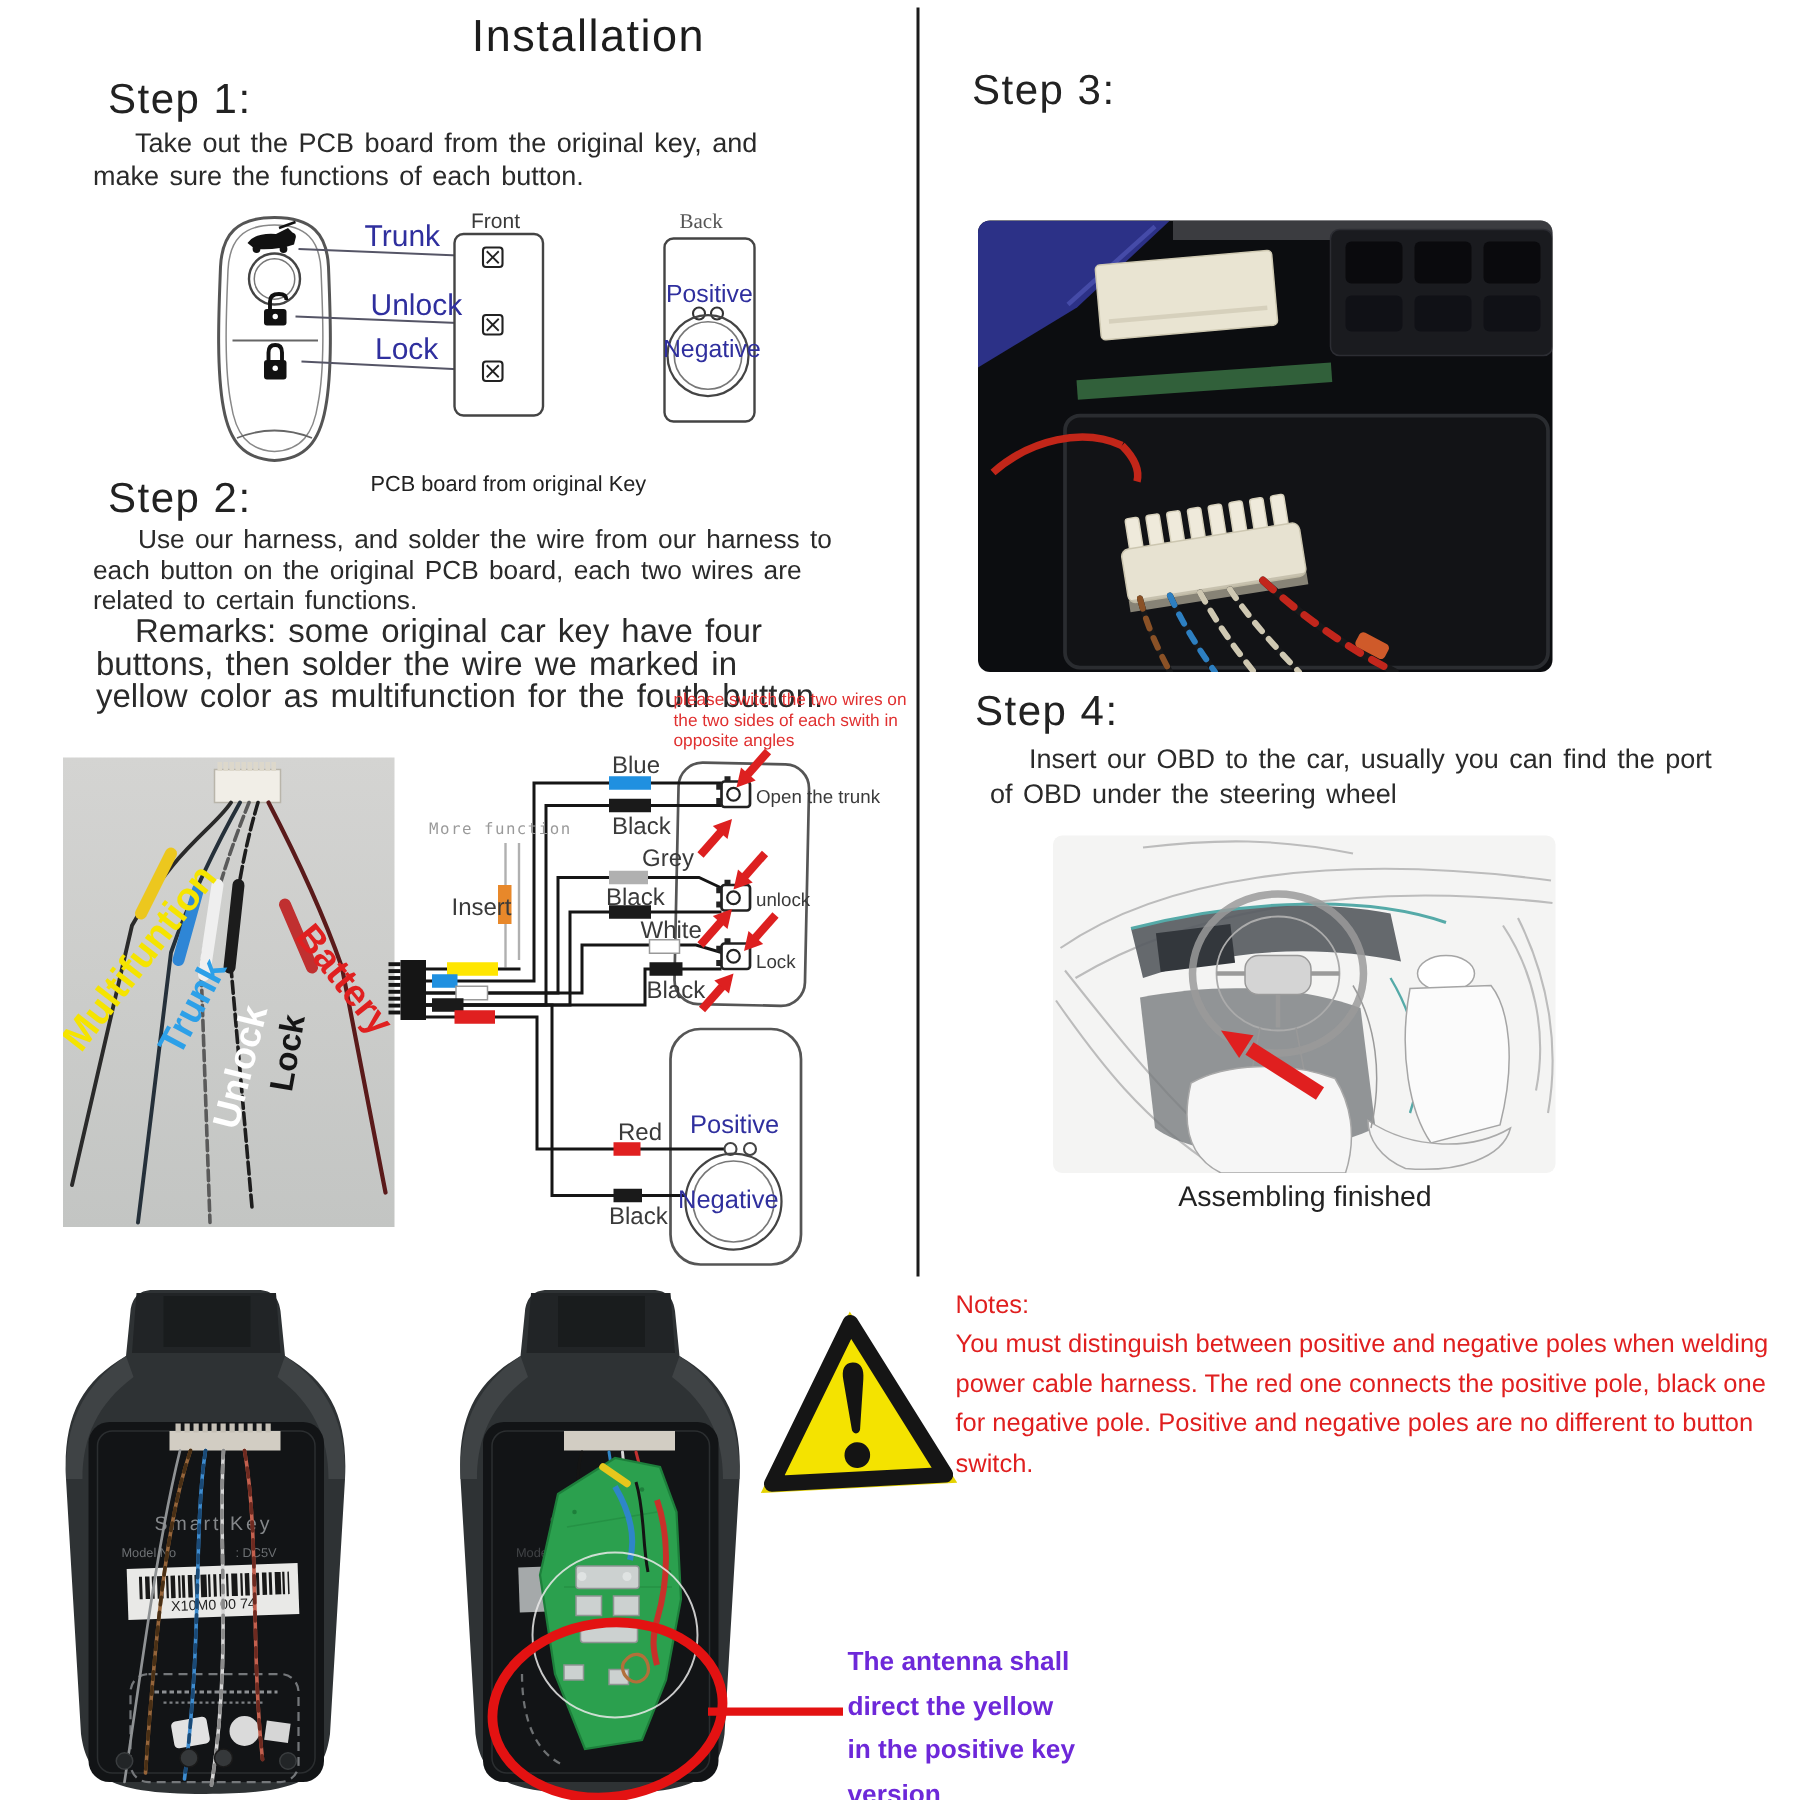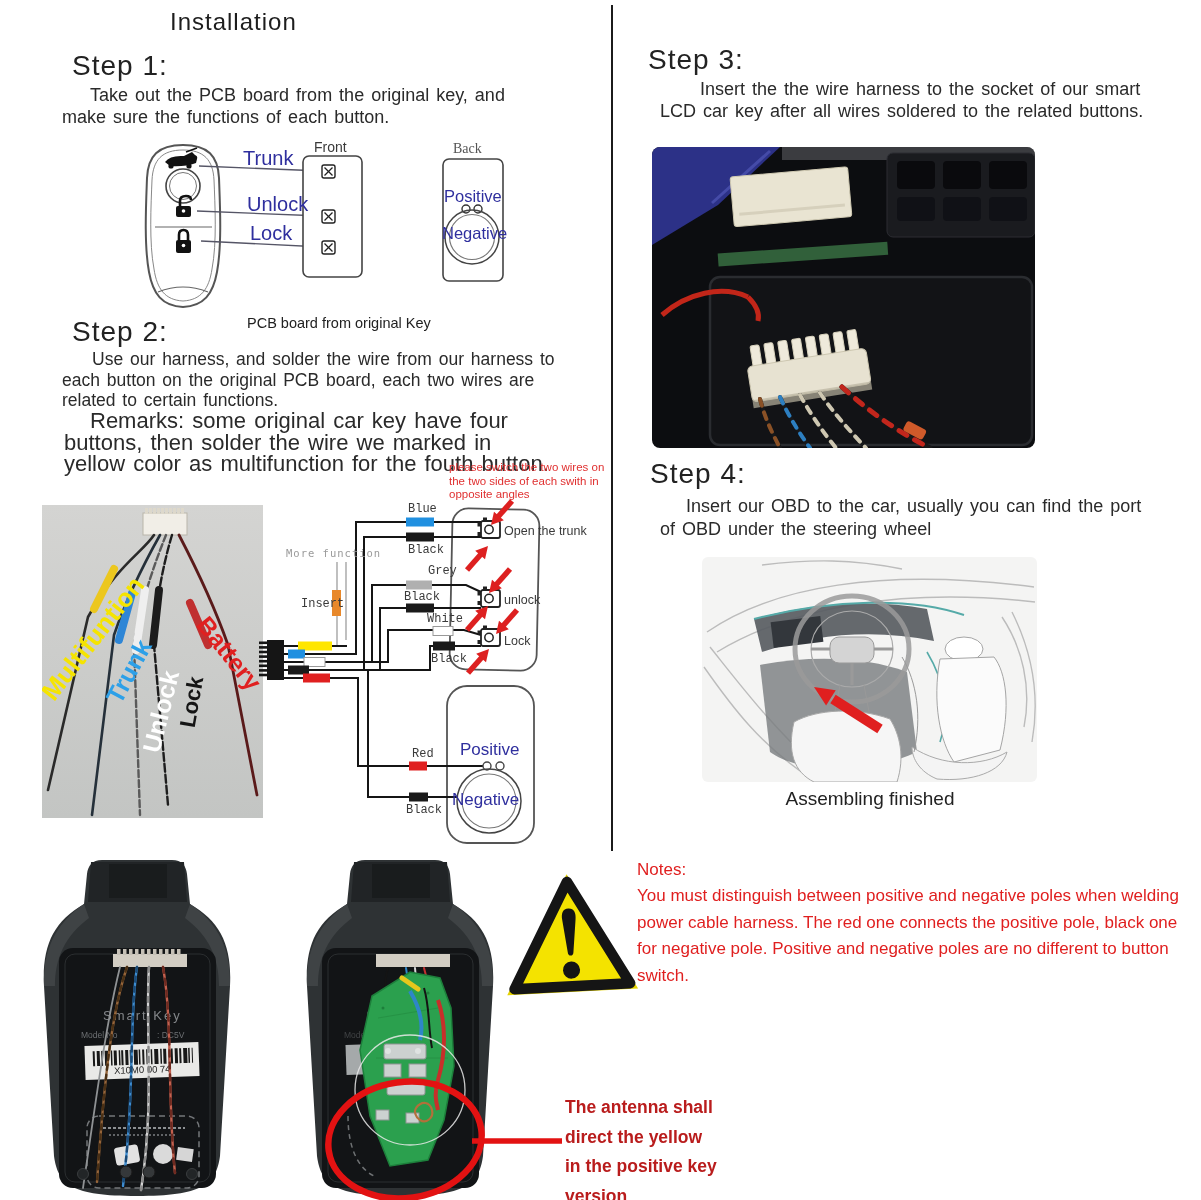--- a/index.html
+++ b/index.html
@@ -1,45 +1,45 @@
 <!DOCTYPE html>
 <html><head>
 <meta charset="utf-8">
 <style>
   html,body{margin:0;padding:0;background:#ffffff;}
   .page{position:relative;width:1201px;height:1200px;background:#fff;overflow:hidden;
         font-family:"Liberation Sans",sans-serif;color:#262626;}
   .abs{position:absolute;}
   .z1{z-index:1}.z2{z-index:2}.z4{z-index:4}
-  .title{font-size:24px;letter-spacing:1px;color:#1d1d1d;text-align:left;}
+  .title{font-size:30px;letter-spacing:1px;color:#1d1d1d;text-align:right;}
   .stephead{font-size:28px;color:#222;letter-spacing:1px;}
   .body-txt{font-size:17.5px;line-height:22px;color:#2a2a2a;word-spacing:2px;}
   .keylbl{font-size:20px;color:#2f2f9e;}
   .smalllbl{font-size:14px;color:#3a3a3a;}
   .serif{font-family:"Liberation Serif",serif;color:#555;}
   .caption{font-size:14.5px;color:#222;margin-top:20px;}
   .rednote{color:#e03030;font-size:11.5px;line-height:13.5px;}
-  .tag{font-size:12px;color:#3a3a3a;font-family:Liberation Mono, monospace;}
+  .tag{font-size:16px;color:#3a3a3a;}
   .swlbl{font-size:12.5px;color:#3a3a3a;}
   .mono{font-family:"DejaVu Sans Mono",monospace;font-size:10.5px;color:#9a9a9a;letter-spacing:1px;}
   .pn{font-size:16.5px;color:#2f2f9e;}
   .divider{width:2px;background:#1b1b1b;}
   
   .photo-h{background:linear-gradient(#d4d4d2,#c3c5c3);overflow:hidden;}
   .lbl-rot{position:absolute;font-weight:bold;font-size:25px;white-space:nowrap;text-align:center;}
   
   .photo3{background:#0c0d10;border-radius:8px;overflow:hidden;}
   .p3row{position:absolute;z-index:1;display:flex;align-items:center;gap:5px;}
   .cn-bar{display:inline-block;width:20px;height:20px;background:#8e8e93;opacity:.55;border-radius:3px;}
   .p3txt{font-size:21px;color:#97979c;letter-spacing:2px;}
   .photo3 svg{position:absolute;inset:0;z-index:2;}
   
   .sketch{background:#f4f4f3;border-radius:6px;overflow:hidden;}
   .notes-red{color:#e01f1f;font-size:17px;line-height:26.5px;}
-  .antline{color:#b91c1c;font-size:17.5px;font-weight:bold;line-height:29.5px;}
+  .antline{color:#6d28d9;font-size:17.5px;font-weight:bold;line-height:29.5px;}
   .keytxt{fill:#84878a;}
 </style>
 </head>
 <body>
 
 <div class="page">
 
   <div class="abs z1 photo-h" style="left:42px;top:505px;width:221px;height:313px;">
     <svg width="221" height="313">
       <rect x="101" y="8" width="44" height="22" fill="#f1eee7" stroke="#b9b5aa"></rect>
@@ -464,21 +464,20 @@
   <div class="abs z4 tag" style="left:406px;top:803px;">Black</div>
 
   <div class="abs z4 swlbl" style="left:504px;top:524px;">Open the trunk</div>
   <div class="abs z4 swlbl" style="left:504px;top:593px;">unlock</div>
   <div class="abs z4 swlbl" style="left:504px;top:634px;">Lock</div>
 
   <div class="abs z4 pn" style="left:460px;top:740px;font-size:17px;">Positive</div>
   <div class="abs z4 pn" style="left:452px;top:790px;font-size:17px;">Negative</div>
 
   <div class="abs z4 stephead" style="left:648px;top:44px;">Step 3:</div>
-  <div class="abs z4 body-txt" style="left:660px;top:78px;width:495px;text-indent:40px;font-size:18px;">Insert the  the wire harness to the socket of our smart LCD car key after all wires soldered to the related buttons.</div>
 
   <div class="abs z4 stephead" style="left:650px;top:458px;">Step 4:</div>
   <div class="abs z4 body-txt" style="left:660px;top:495px;width:500px;text-indent:26px;font-size:18px;line-height:23px;">Insert our OBD   to the car,  usually you can find the port of OBD under  the  steering  wheel</div>
   <div class="abs z4" style="left:700px;top:788px;width:340px;text-align:center;font-size:19px;color:#222;">Assembling finished</div>
 
   <div class="abs z4 notes-red" style="left:637px;top:857px;">Notes:</div>
   <div class="abs z4 notes-red" style="left:637px;top:883px;width:548px;">You must distinguish between positive and negative poles when welding power cable harness. The red one connects the positive pole, black one for negative pole. Positive and negative poles are no different to button switch.</div>
 
   <div class="abs z4" style="left:565px;top:1093px;width:210px;">
     <div class="antline">The antenna shall</div>

